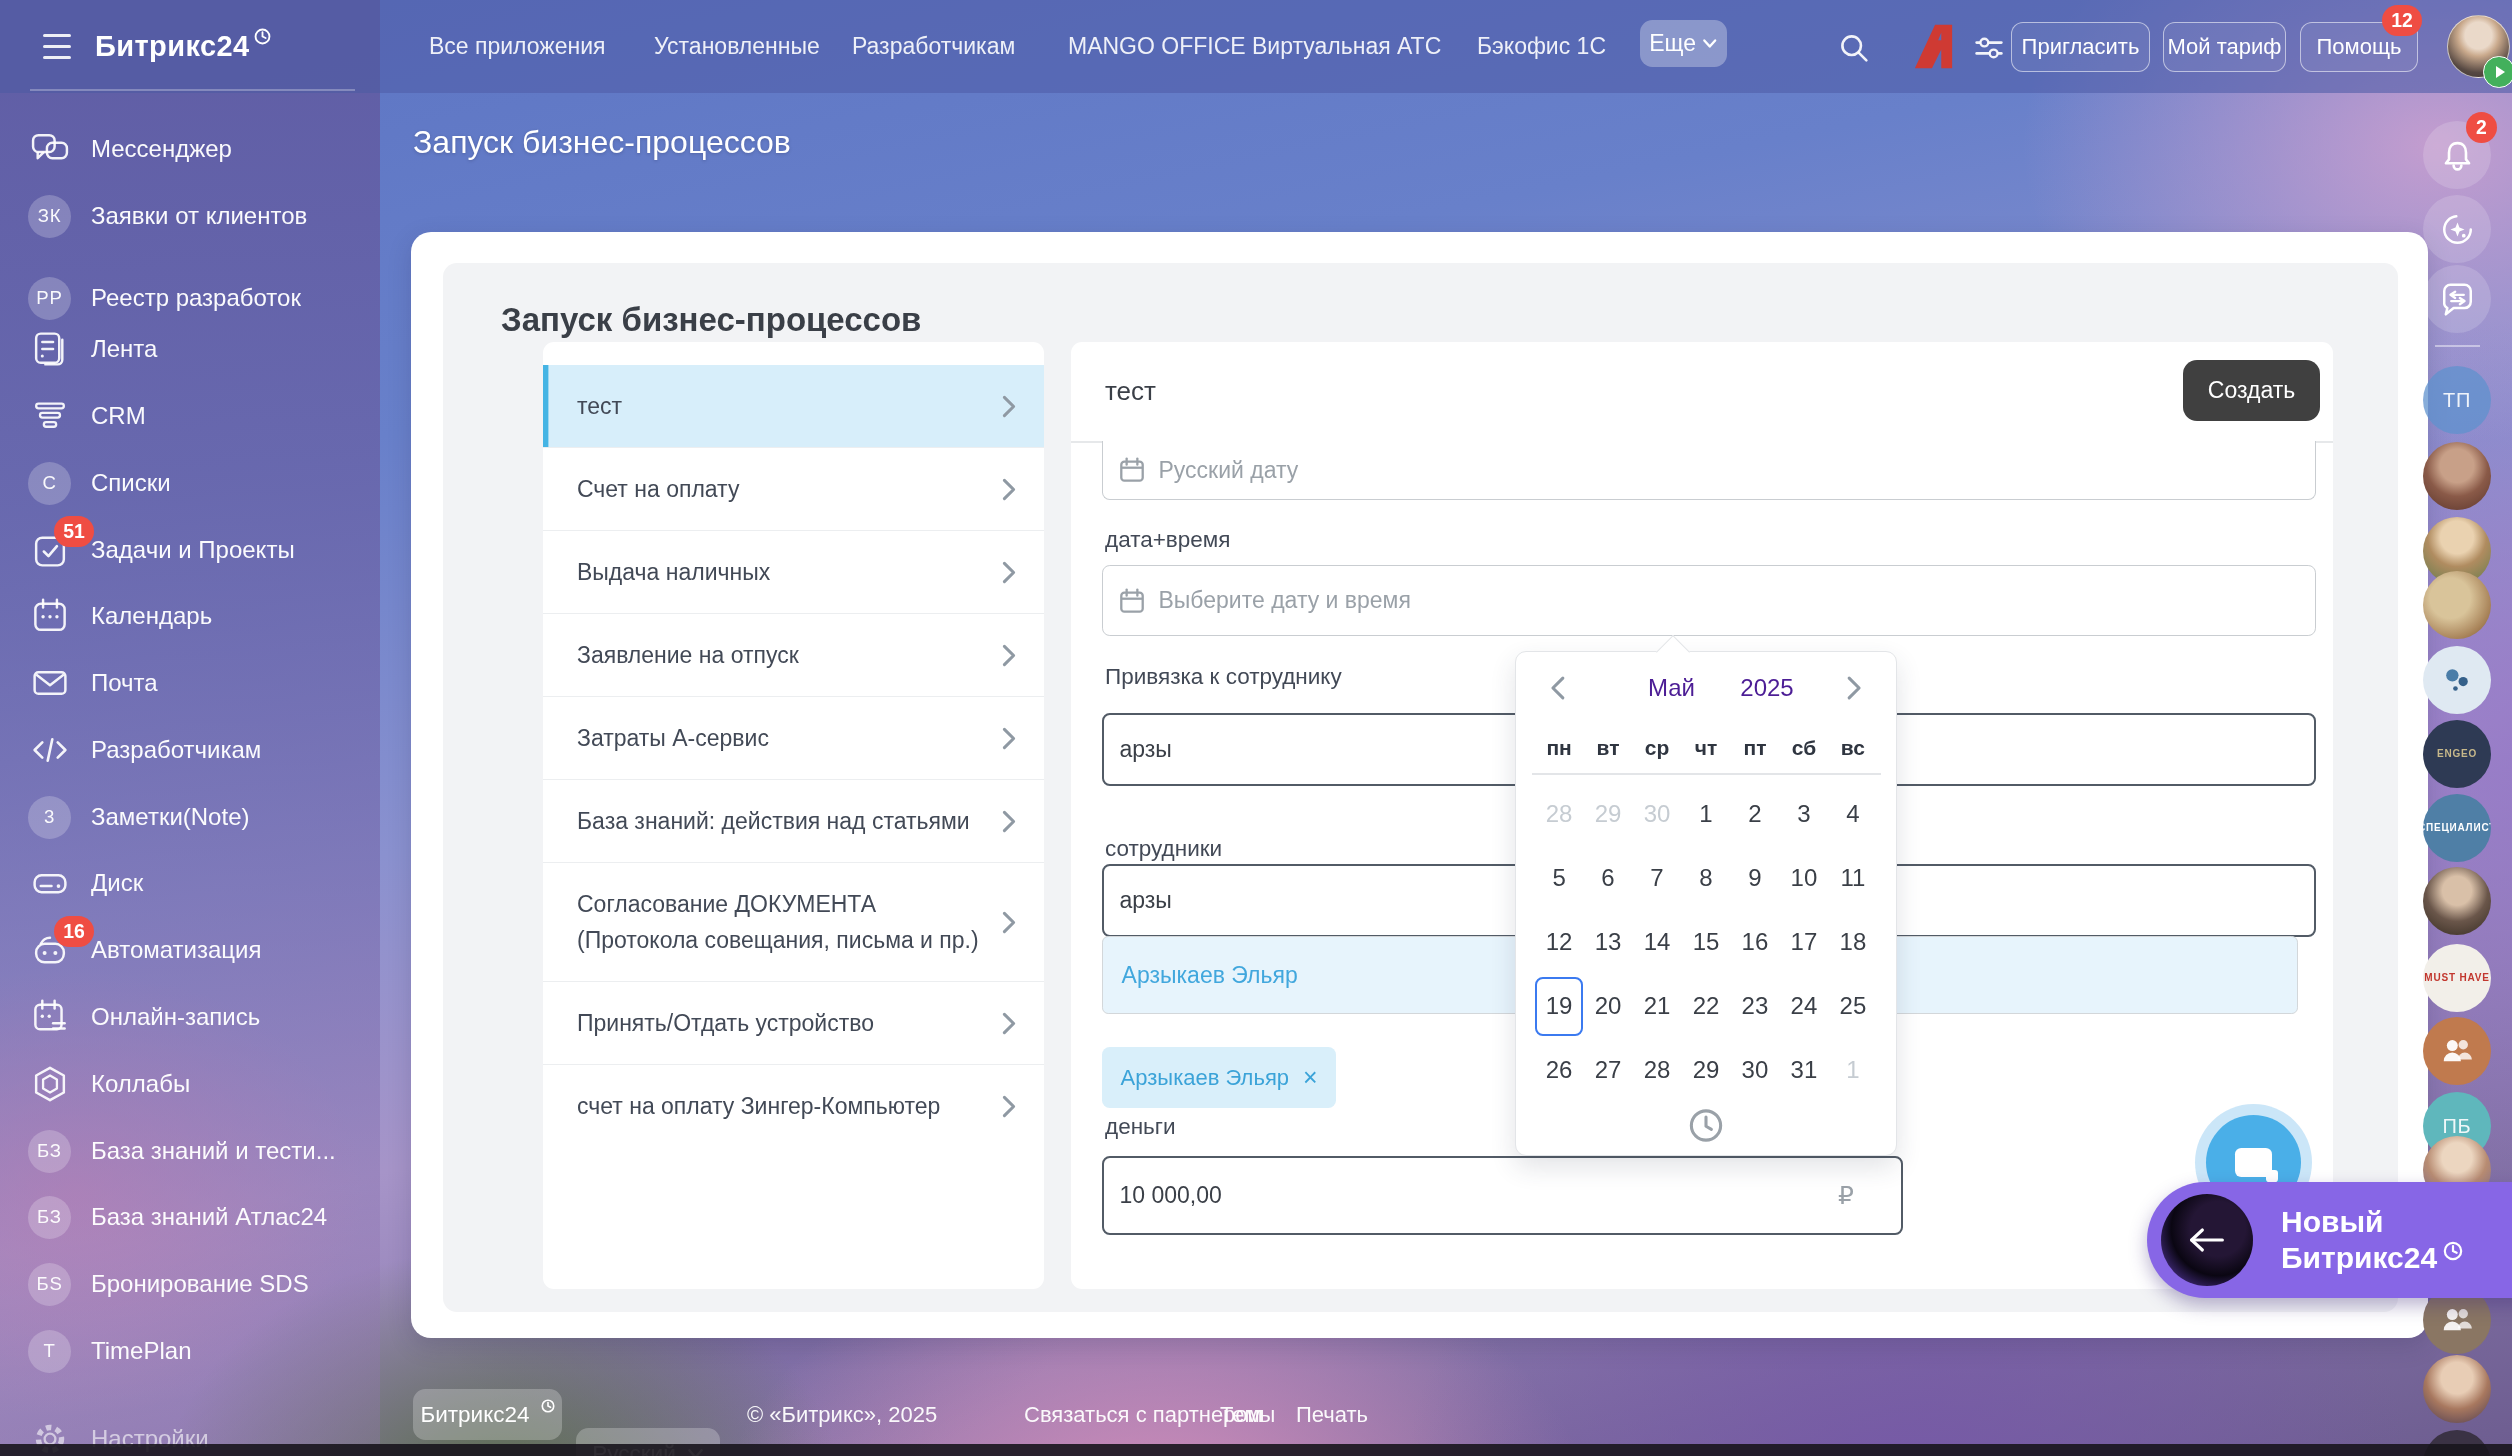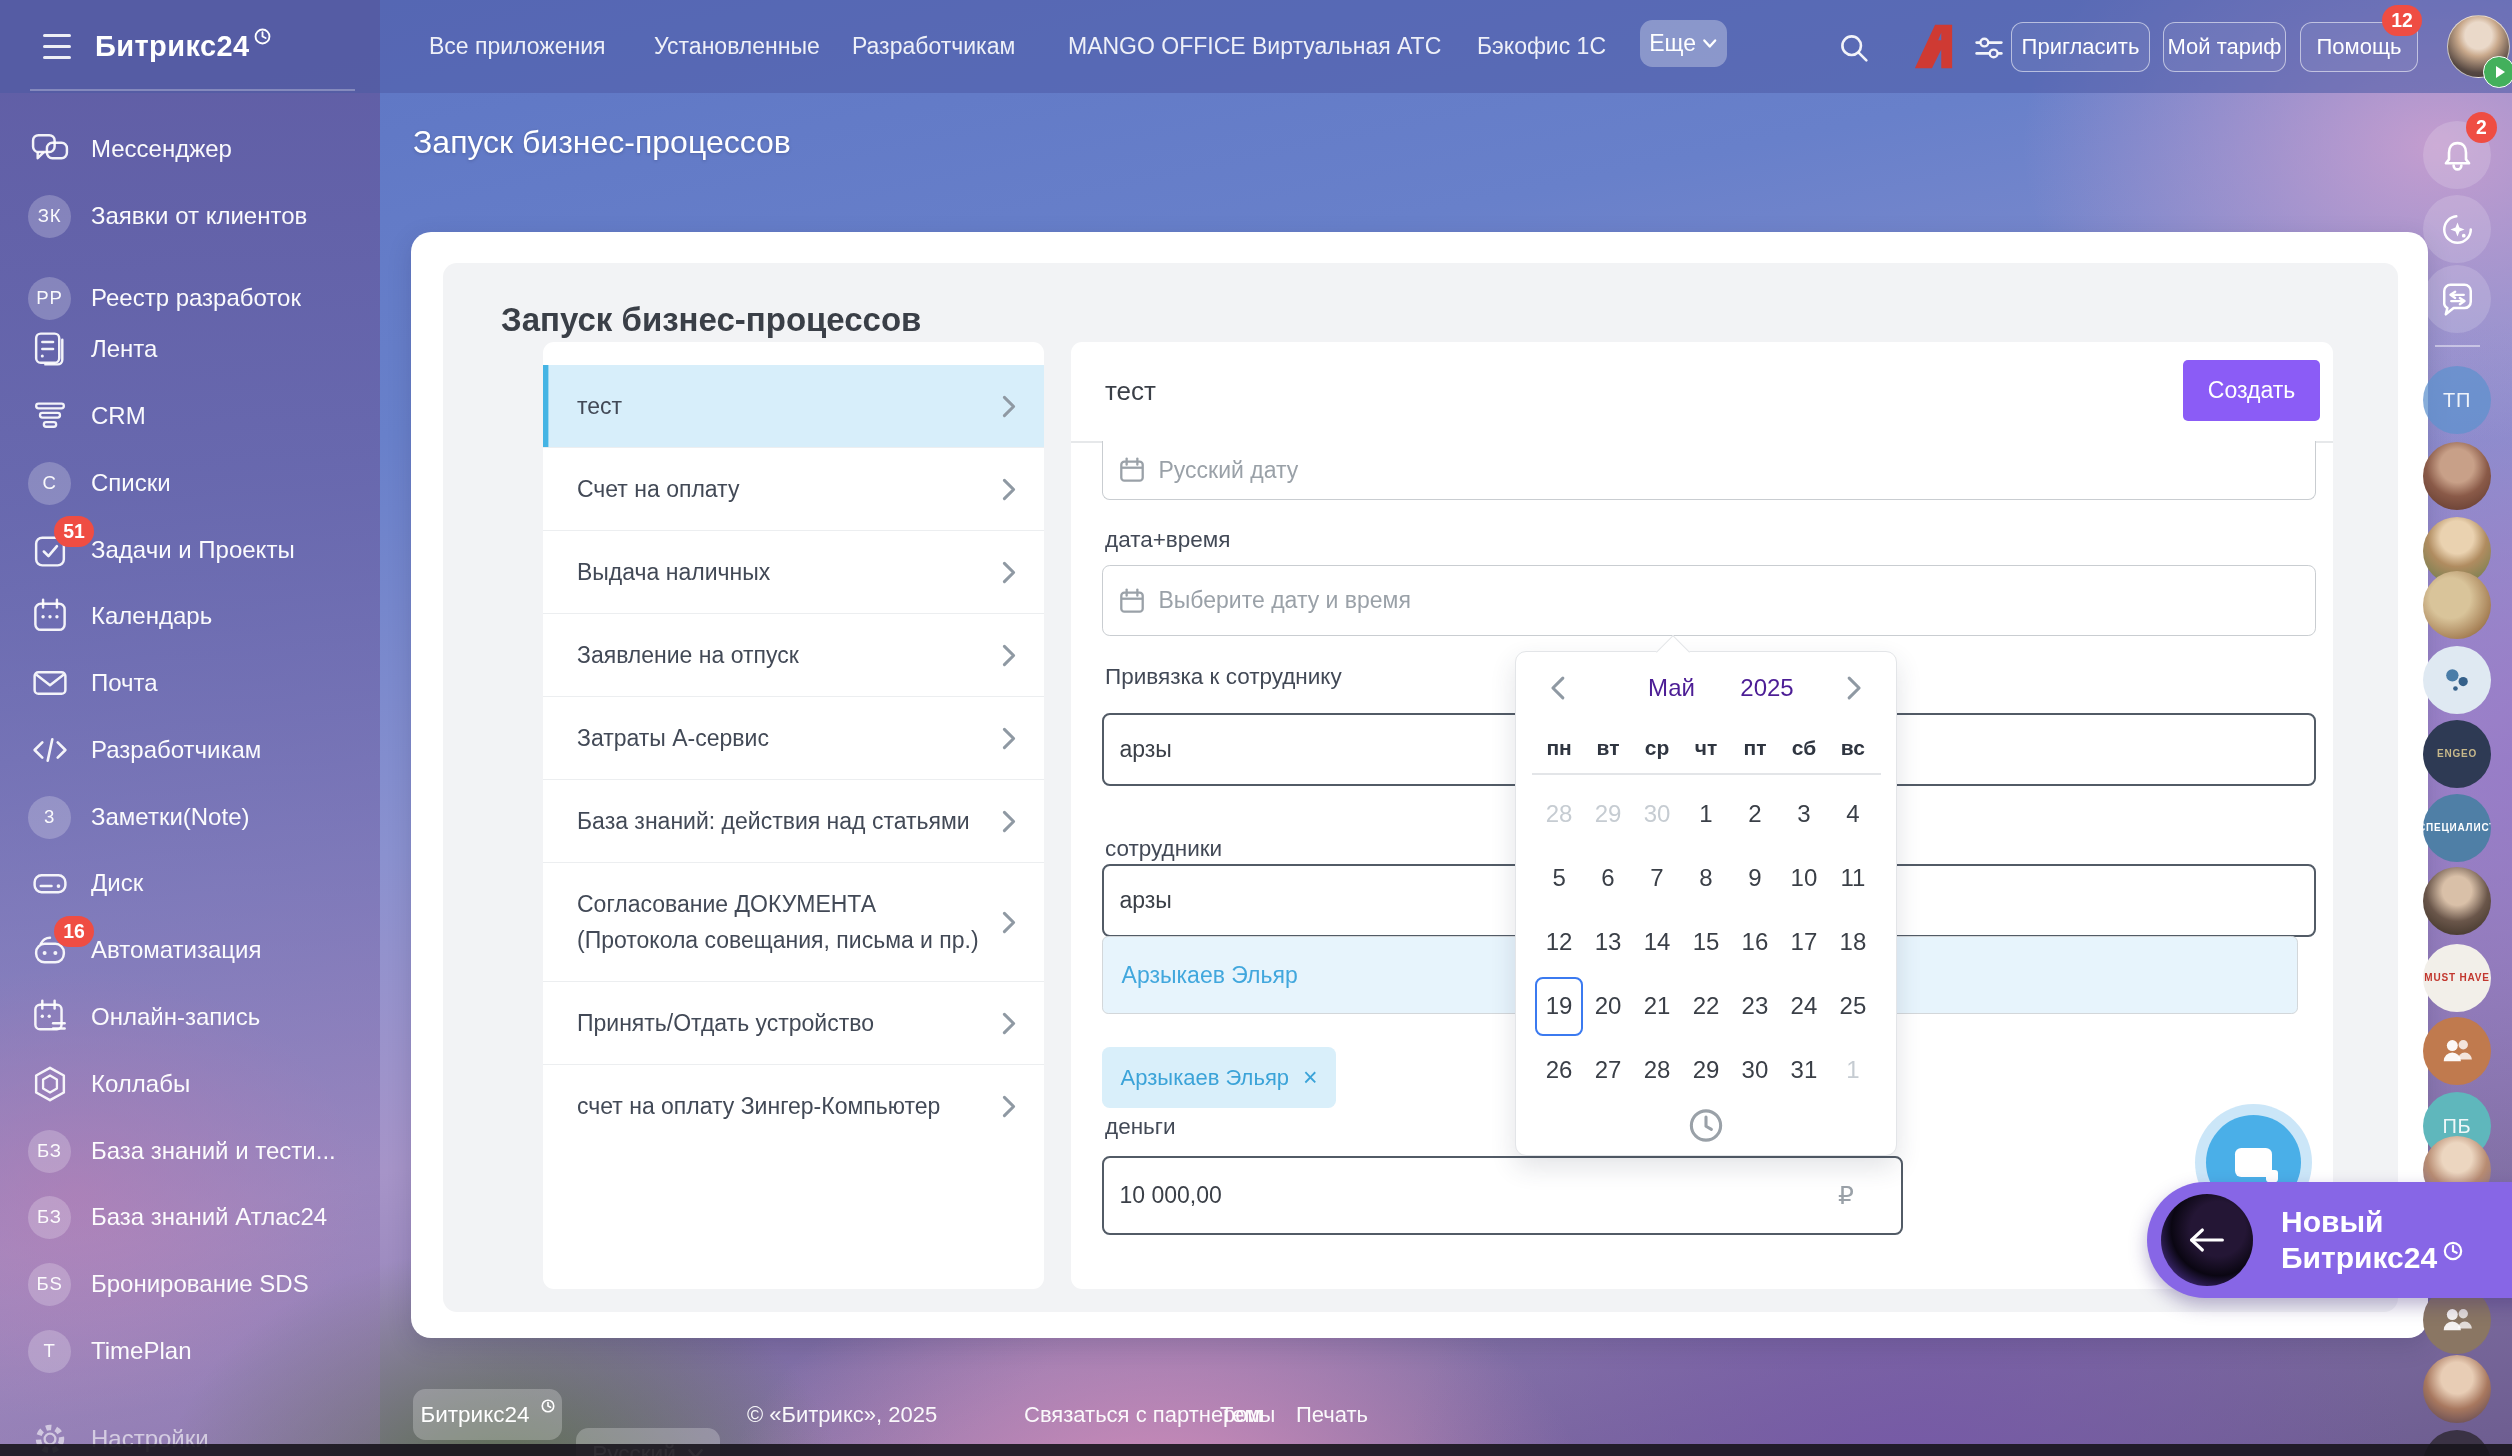--- a/index.html
+++ b/index.html
@@ -61,21 +61,21 @@
   .list-row{display:flex;align-items:center;justify-content:space-between;padding:23px 28px 23px 34px;border-top:1.6px solid #eceef0;cursor:pointer;}
   .list-row:first-child{border-top:none;}
   .list-row .lbl{font-size:23px;line-height:36px;color:#424956;max-width:404px;}
   .list-row.selected{background:#d7eefa;box-shadow:inset 5.4px 0 0 #45b4e4;}
   .chev{flex:0 0 auto;margin-left:9.3px;}
 
   
   .form-panel{position:absolute;left:1071px;top:342px;width:1262px;height:947px;background:#fff;border-radius:11px;}
   .form-head{position:absolute;left:0;top:0;width:100%;height:99px;}
   .form-title{position:absolute;left:34px;top:34px;font-size:26px;color:#3a3f47;}
-  .btn-create{position:absolute;right:13px;top:18px;width:137px;height:61px;background:#8b5cf6;border-radius:5px;
+  .btn-create{position:absolute;right:13px;top:18px;width:137px;height:61px;background:#404040;border-radius:14px;
     display:flex;align-items:center;justify-content:center;color:#fff;font-size:23px;cursor:pointer;}
   .form-divider{position:absolute;left:0;top:99px;width:100%;height:1.6px;background:#e6e8ea;}
   .f-label{position:absolute;left:34px;font-size:22.5px;color:#424956;}
   .f-input{position:absolute;left:31px;width:1214px;box-sizing:border-box;border:1.6px solid #c9cdd1;border-radius:7.8px;background:#fff;
     display:flex;align-items:center;padding:0 15.5px;gap:14px;}
   .f-input.dark{border:2.3px solid #525b66;}
   .ph{color:#9aa1a8;font-size:23px;}
   .val{color:#3a3f47;font-size:23px;}
   .input-clip{border-top:none;border-top-left-radius:0;border-top-right-radius:0;}
   .suggest{position:absolute;left:31px;top:594px;width:1196px;height:78px;background:#e7f4fc;border:1.6px solid #d3d7da;border-radius:6.2px;

